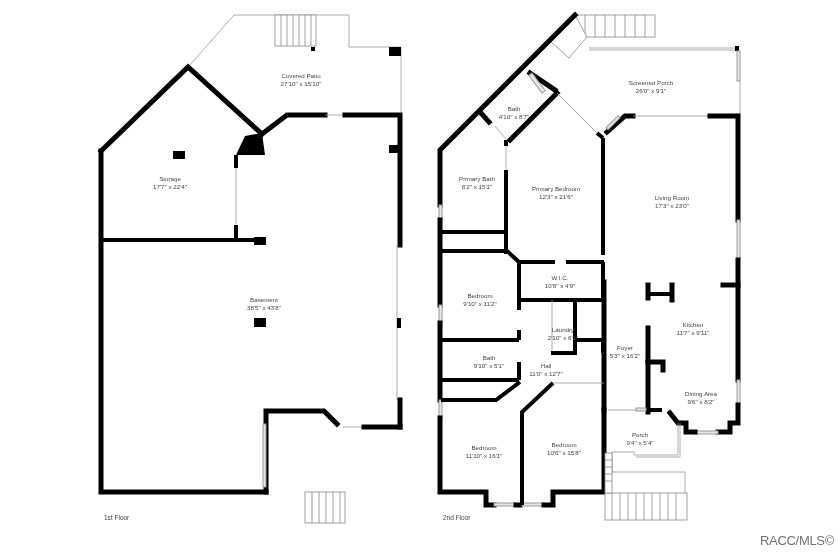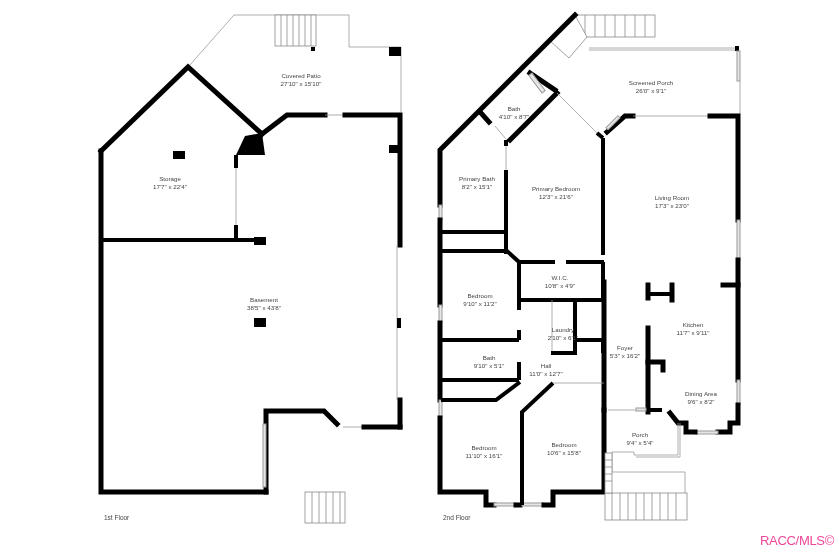--- a/index.html
+++ b/index.html
@@ -6,21 +6,21 @@
   body { width: 840px; height: 552px; position: relative; overflow: hidden; font-family: "Liberation Sans", sans-serif; }
   svg.plan { position: absolute; left: 0; top: 0; }
   .wall { stroke: #000; stroke-width: 5; fill: none; stroke-linecap: square; stroke-linejoin: miter; }
   .wall-thin { stroke: #000; stroke-width: 4; fill: none; }
   .thin { stroke: #9a9a9a; stroke-width: 0.8; fill: none; }
   .win { stroke: #9a9a9a; stroke-width: 1; fill: #e6e6e6; }
   .col { fill: #000; }
   .stair { stroke: #8a8a8a; stroke-width: 0.8; fill: #fff; }
   .label { position: absolute; text-align: center; font-size: 6.2px; line-height: 7.5px; color: #444; transform: translateX(-50%); white-space: nowrap; }
   .floor-label { position: absolute; font-size: 6.5px; color: #444; }
-  .watermark { position: absolute; right: 6px; bottom: 4px; font-size: 13px; color: #ec4899; letter-spacing: -0.3px; margin-left: 47px; }
+  .watermark { position: absolute; right: 6px; bottom: 4px; font-size: 13px; color: #737373; letter-spacing: -0.3px; margin-left: 47px; }
 </style>
 </head>
 <body>
 
 <svg class="plan" width="840" height="552" viewBox="0 0 840 552">
 
   <g>
 
     <polyline class="thin" points="189,66 234,15 349,15 349,47 401,47 401,112"></polyline>
 

